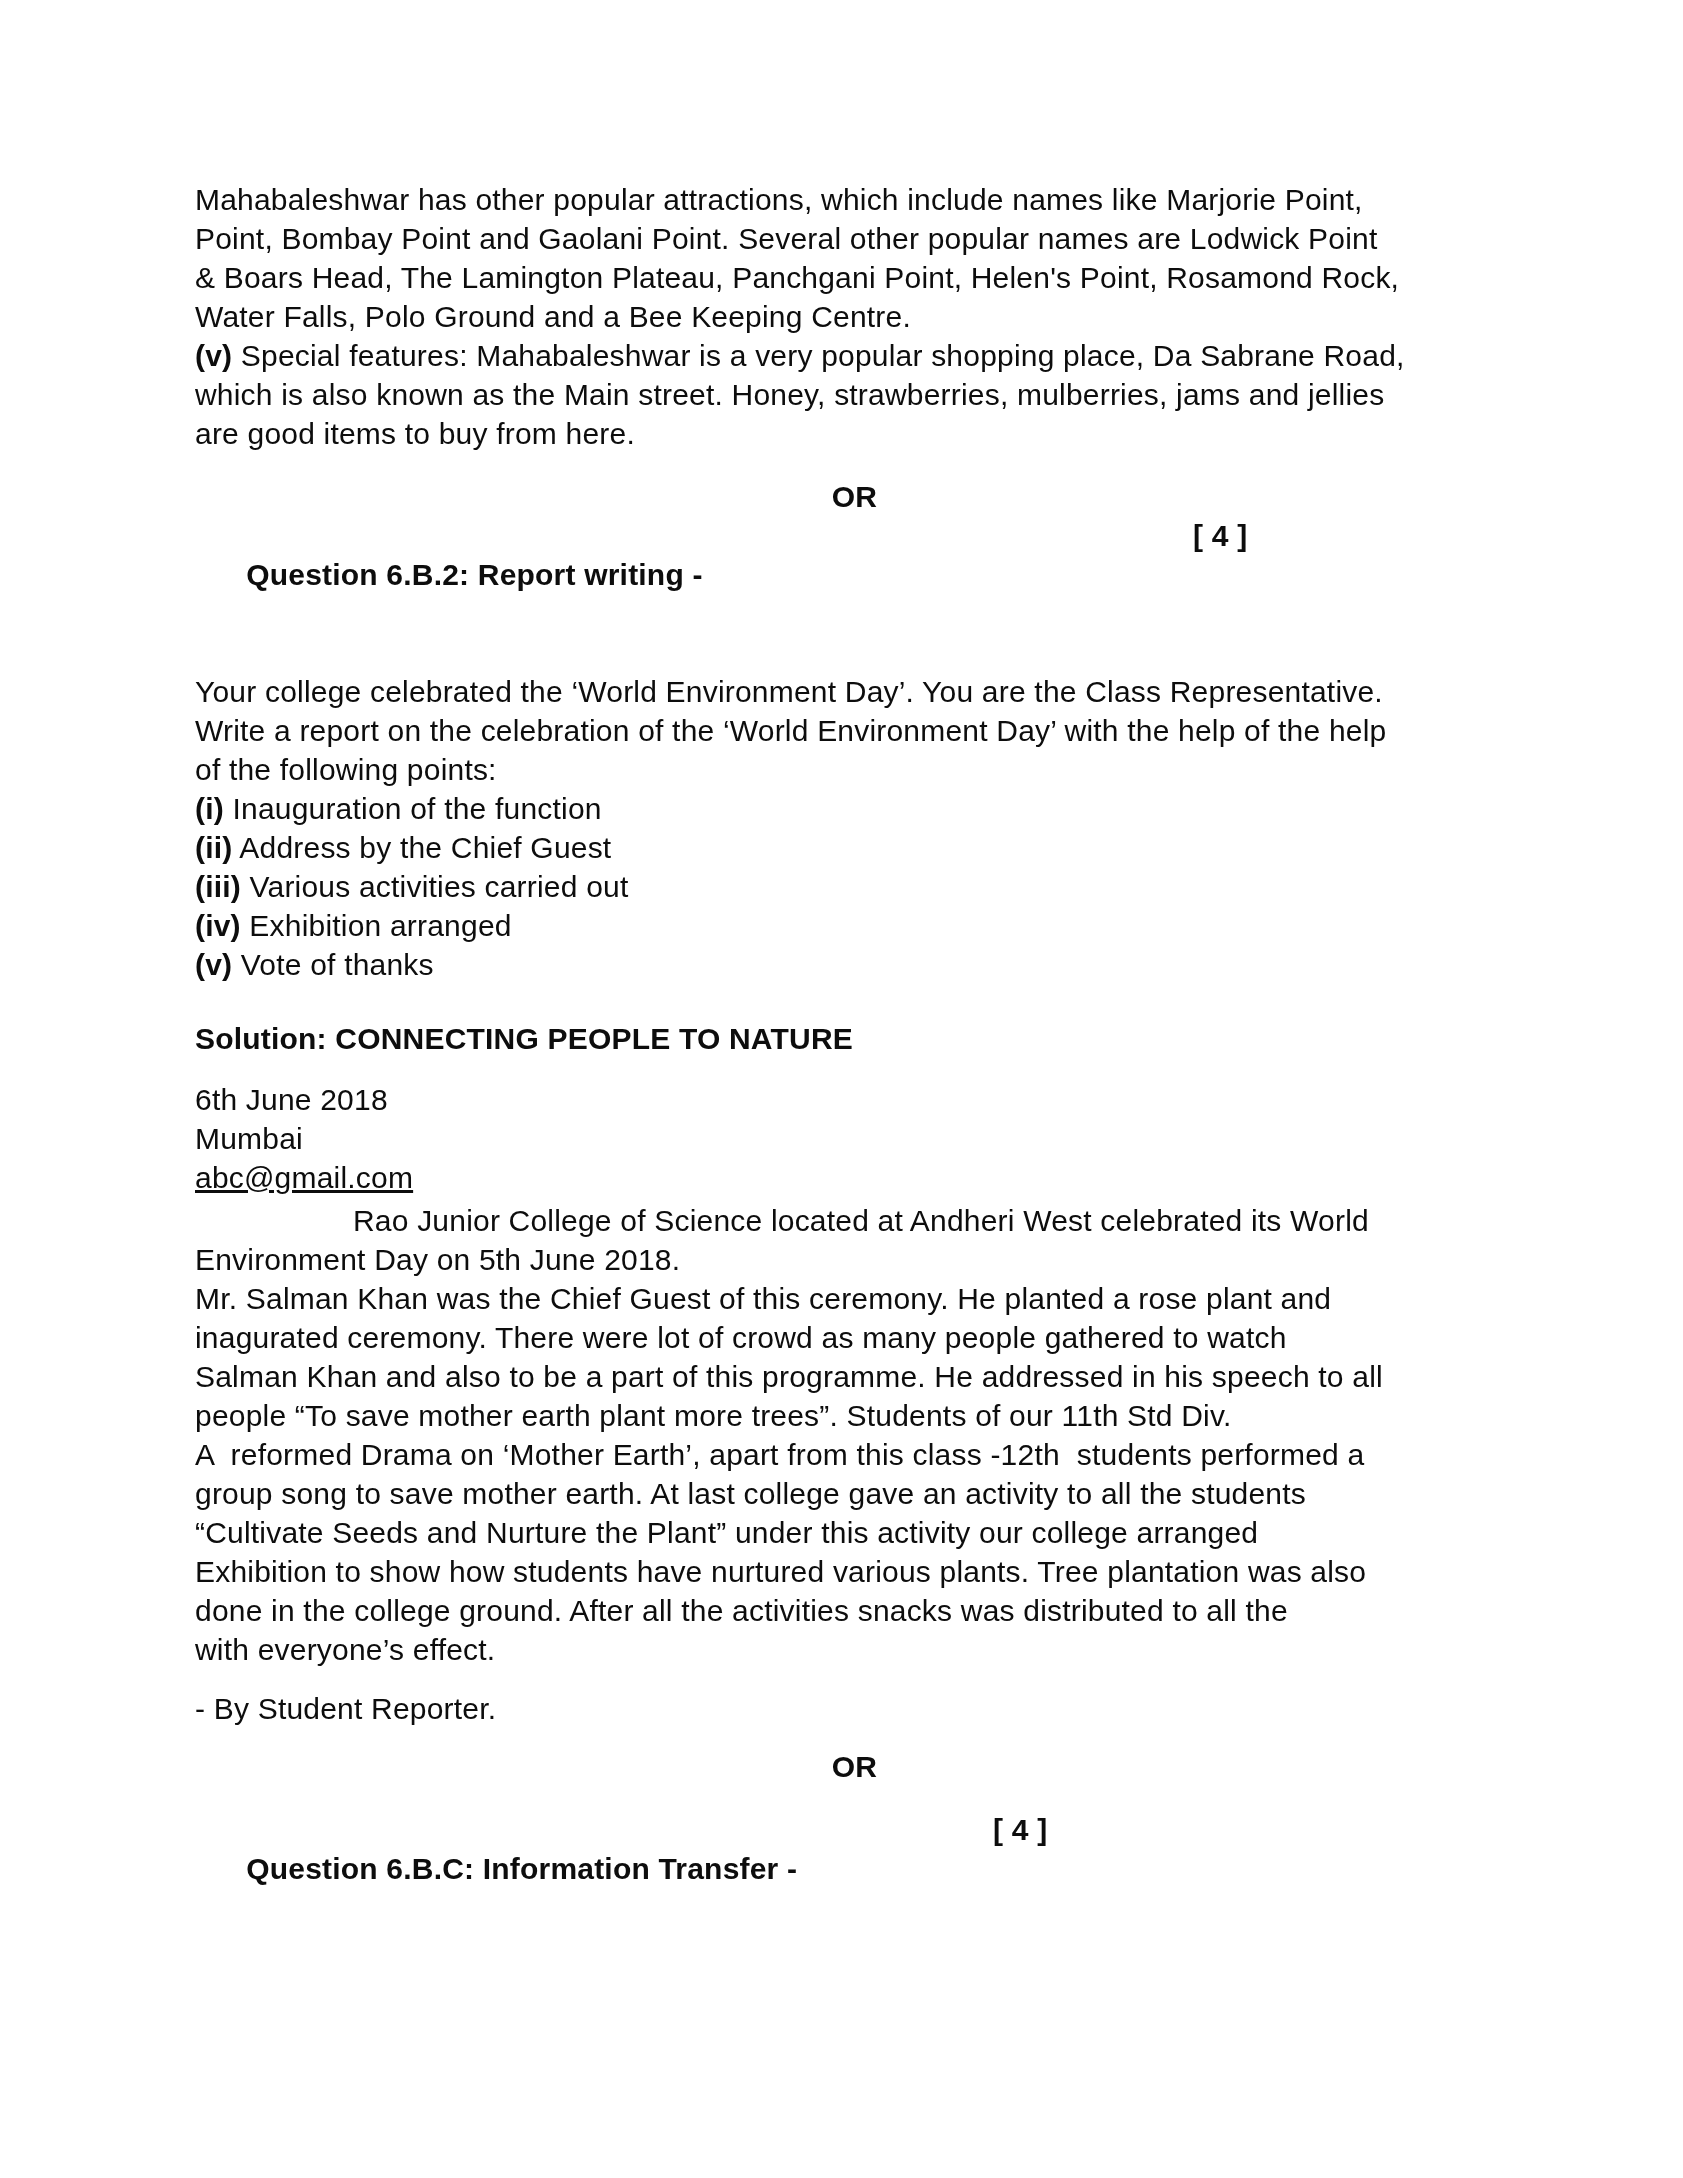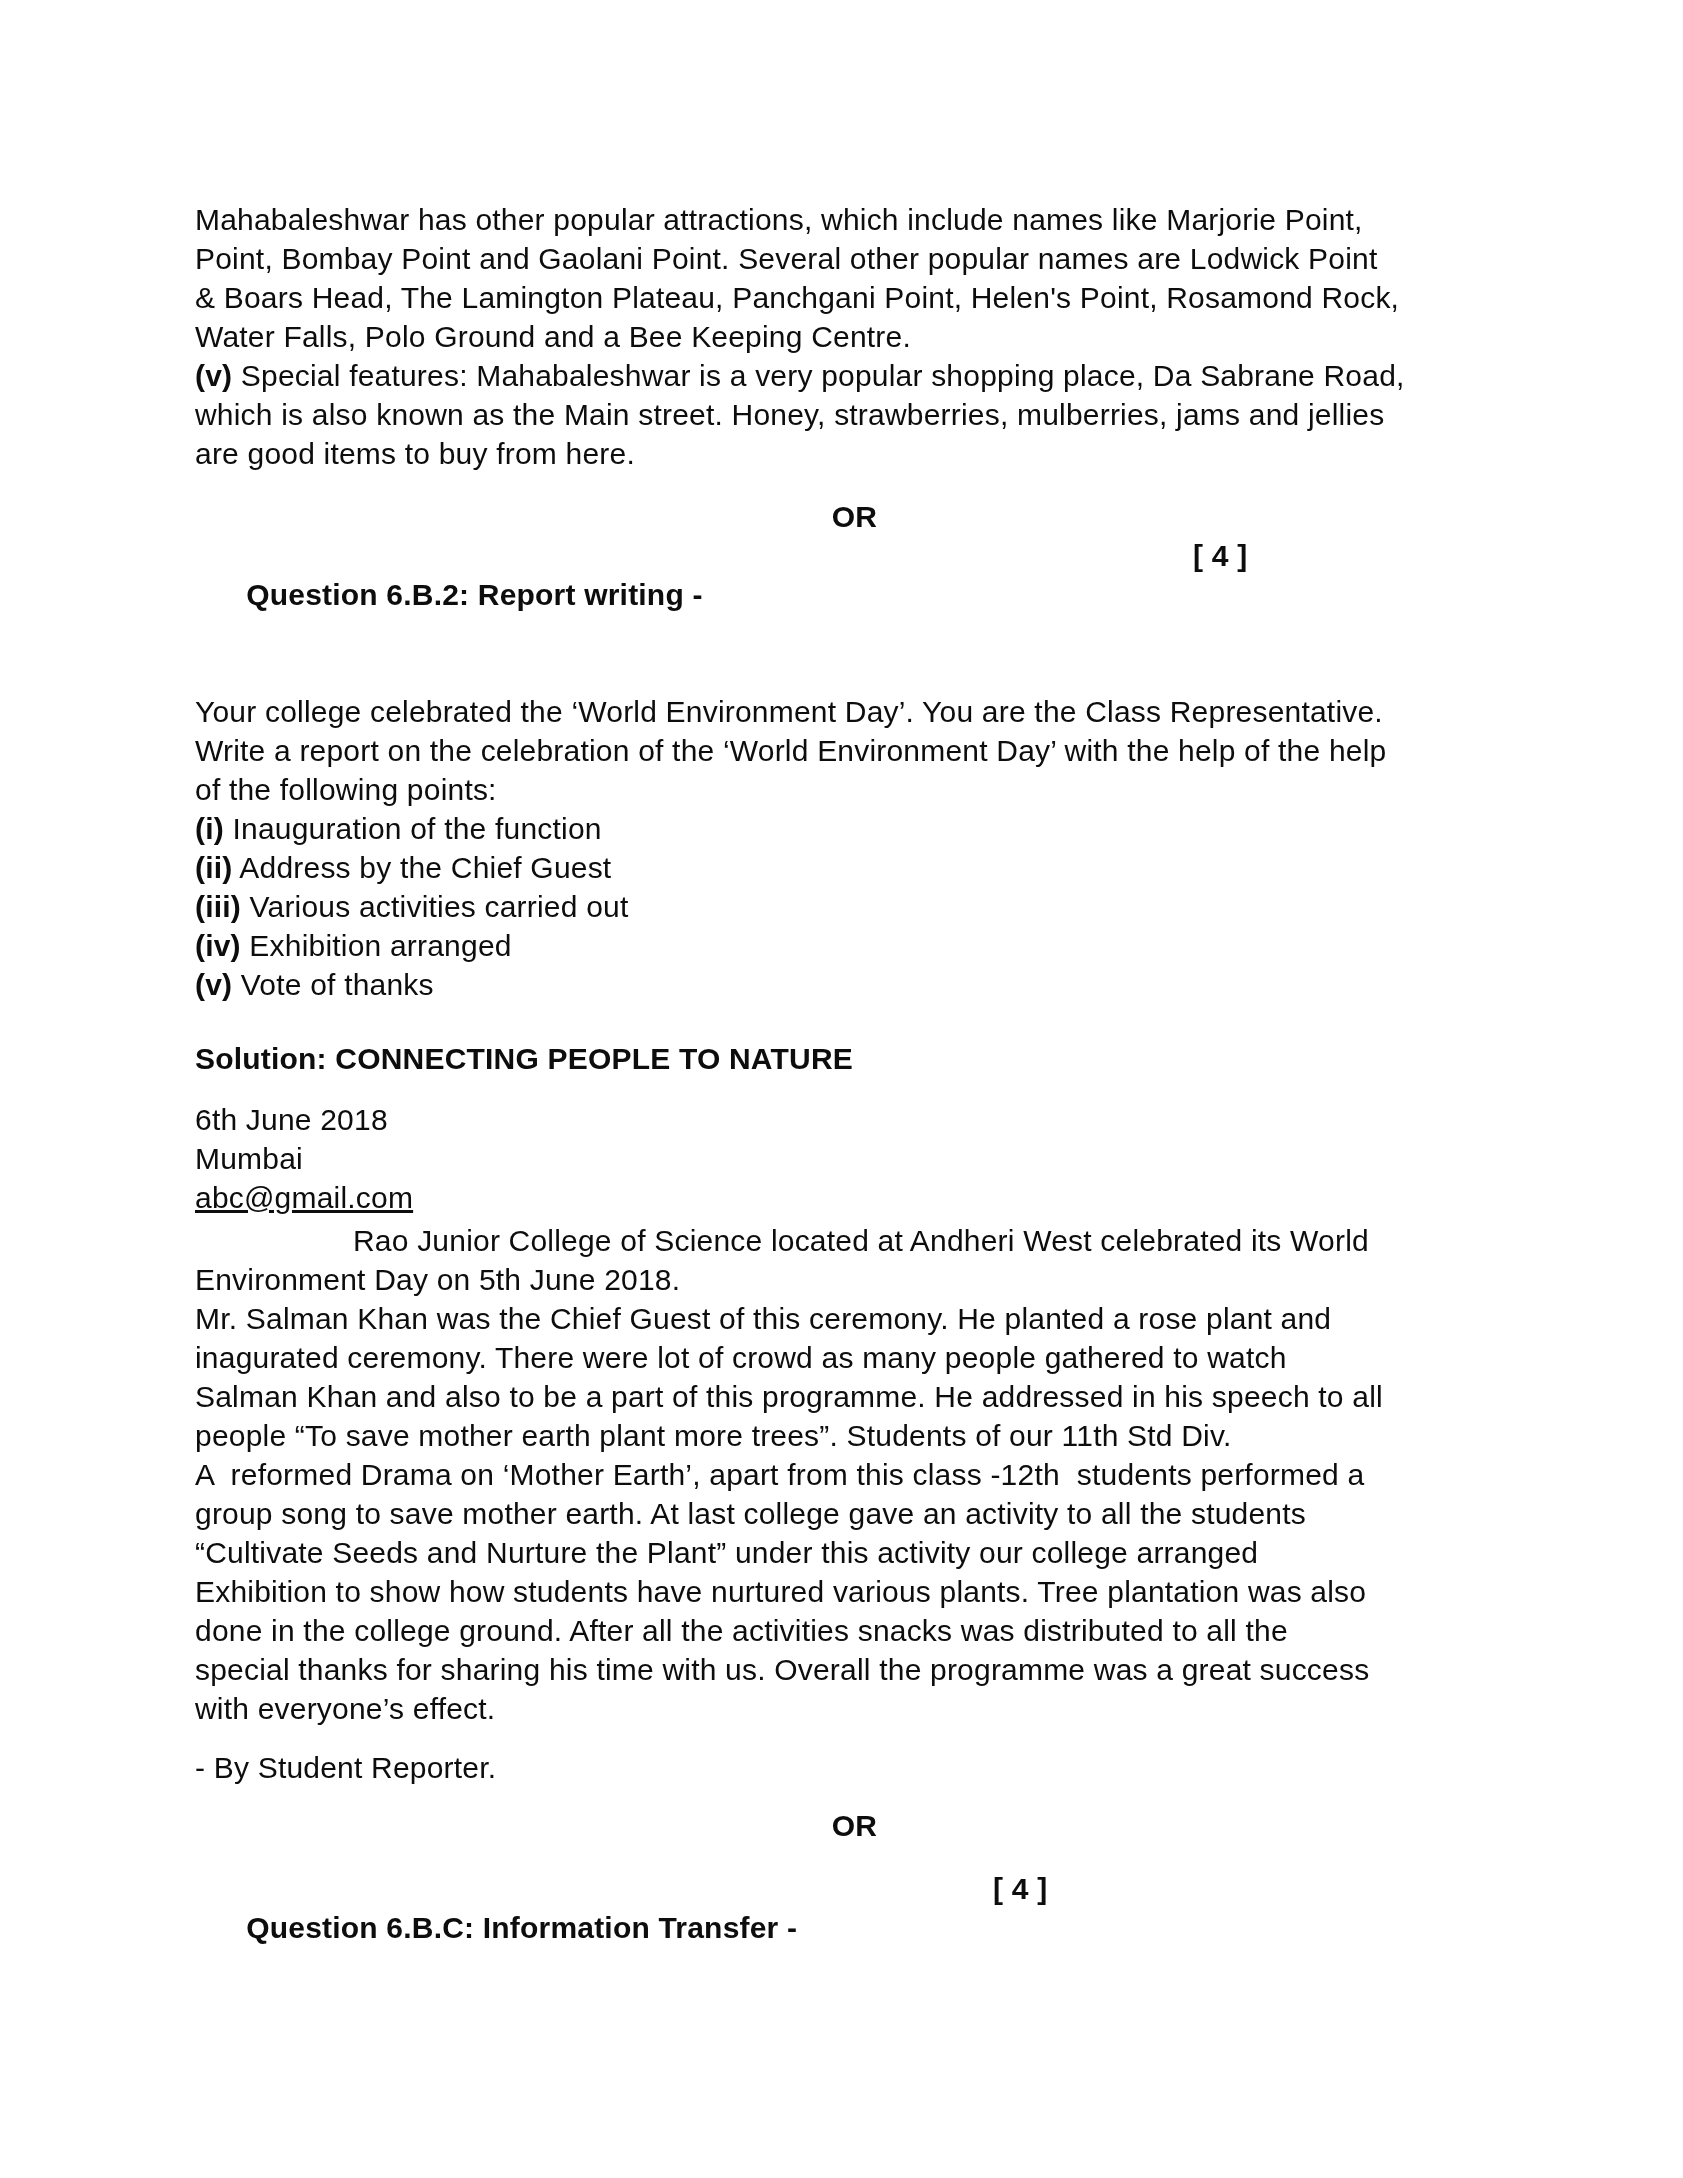--- a/index.html
+++ b/index.html
@@ -12,21 +12,21 @@
   .page {
     position: relative;
     width: 1683px;
     height: 2178px;
     background: #ffffff;
     overflow: hidden;
   }
   .doc {
     position: absolute;
     left: 195px;
-    top: 200px;
+    top: 180px;
     width: 1319px;
     font-size: 30px;
     line-height: 39px;
     letter-spacing: 0.2px;
     color: #0d0d0d;
   }
   .line { white-space: pre; }
   .b { font-weight: 700; }
   .center { text-align: center; }
   .rel { position: relative; }
@@ -84,21 +84,20 @@
     <div class="line">Environment Day on 5th June 2018.</div>
     <div class="line">Mr. Salman Khan was the Chief Guest of this ceremony. He planted a rose plant and</div>
     <div class="line">inagurated ceremony. There were lot of crowd as many people gathered to watch</div>
     <div class="line">Salman Khan and also to be a part of this programme. He addressed in his speech to all</div>
     <div class="line">people “To save mother earth plant more trees”. Students of our 11th Std Div.</div>
     <div class="line">A  reformed Drama on ‘Mother Earth’, apart from this class -12th  students performed a</div>
     <div class="line">group song to save mother earth. At last college gave an activity to all the students</div>
     <div class="line">“Cultivate Seeds and Nurture the Plant” under this activity our college arranged</div>
     <div class="line">Exhibition to show how students have nurtured various plants. Tree plantation was also</div>
     <div class="line">done in the college ground. After all the activities snacks was distributed to all the</div>
-    <div class="line">special thanks for sharing his time with us. Overall the programme was a great success</div>
     <div class="line">with everyone’s effect.</div>
 
     <div class="line mt-byline">- By Student Reporter.</div>
 
     <div class="line center b mt-or2">OR</div>
 
     <div class="line b rel mt-qbc">
       <span>Question 6.B.C: Information Transfer -</span>
       <span class="marks marks-bc">[ 4 ]</span>
     </div>

